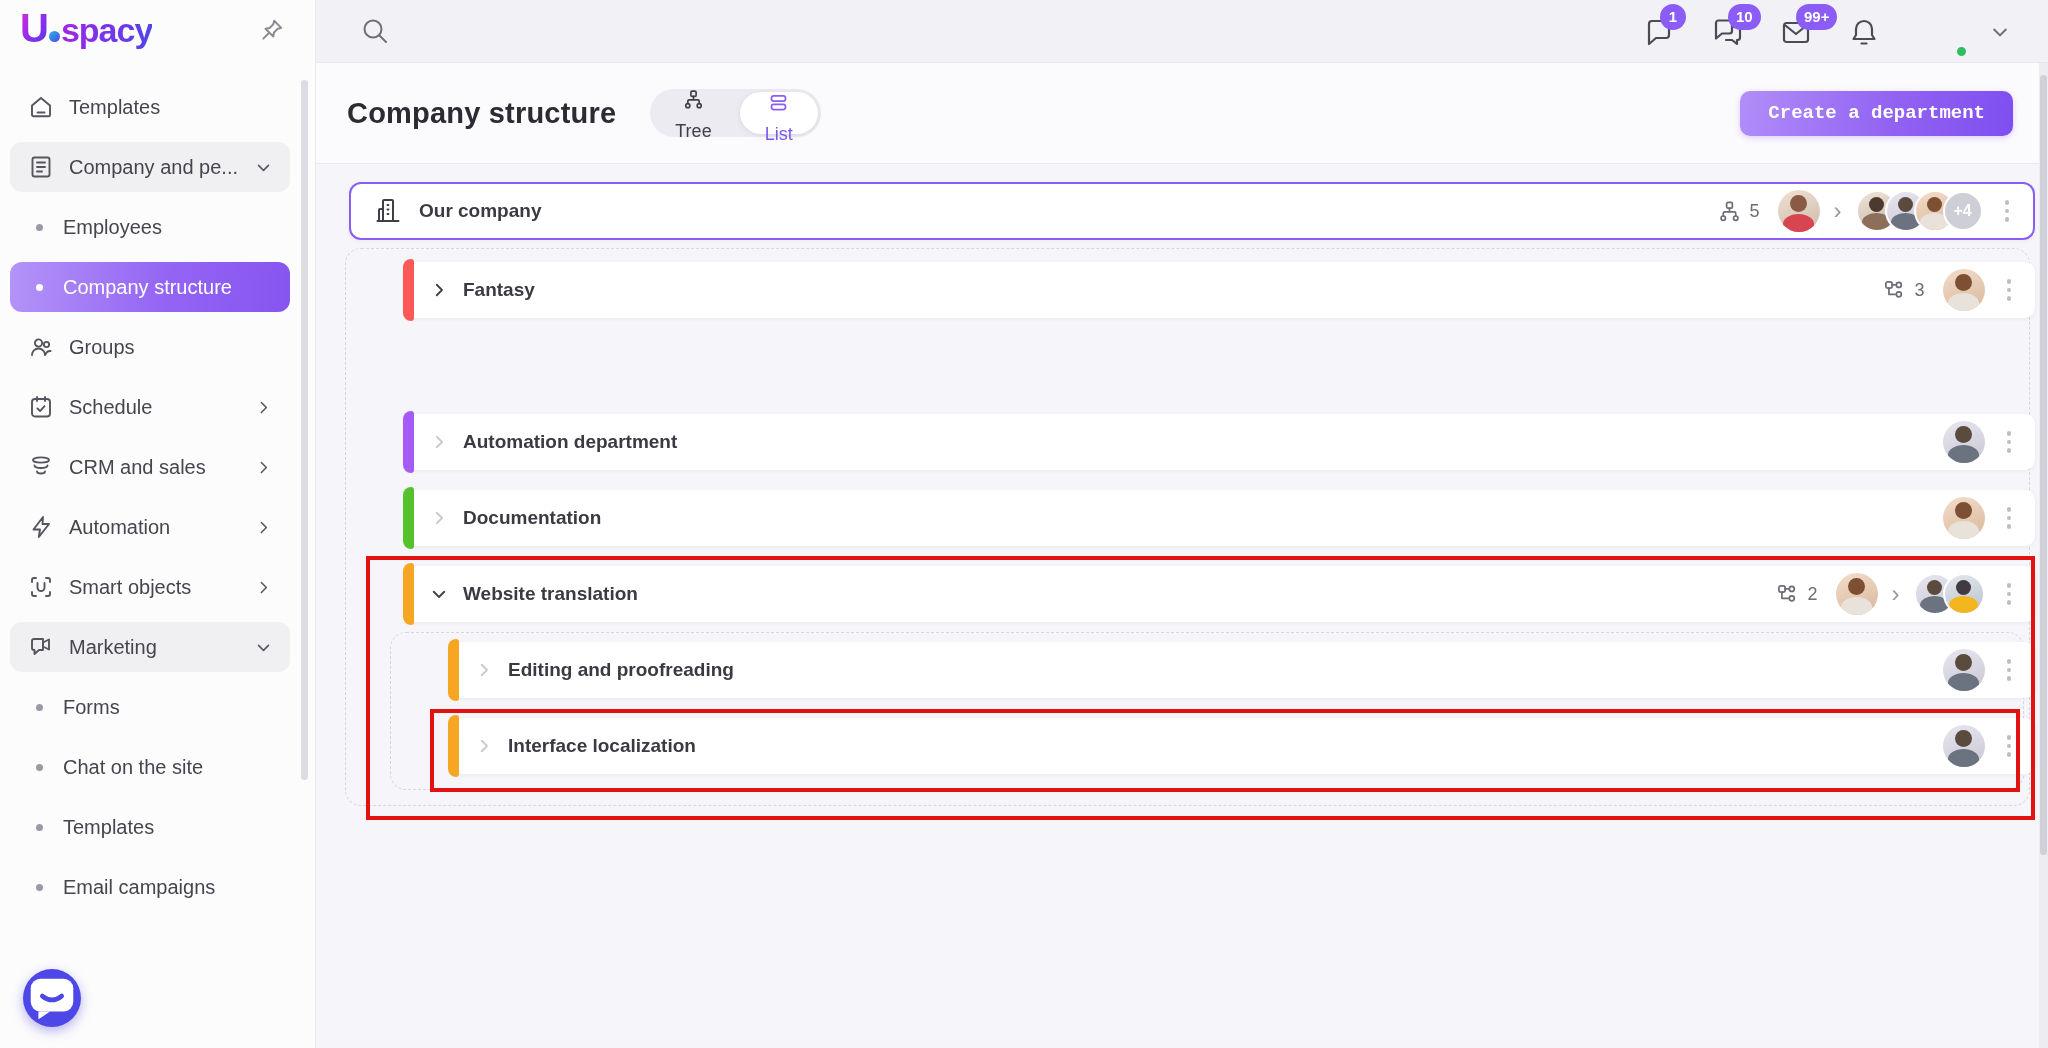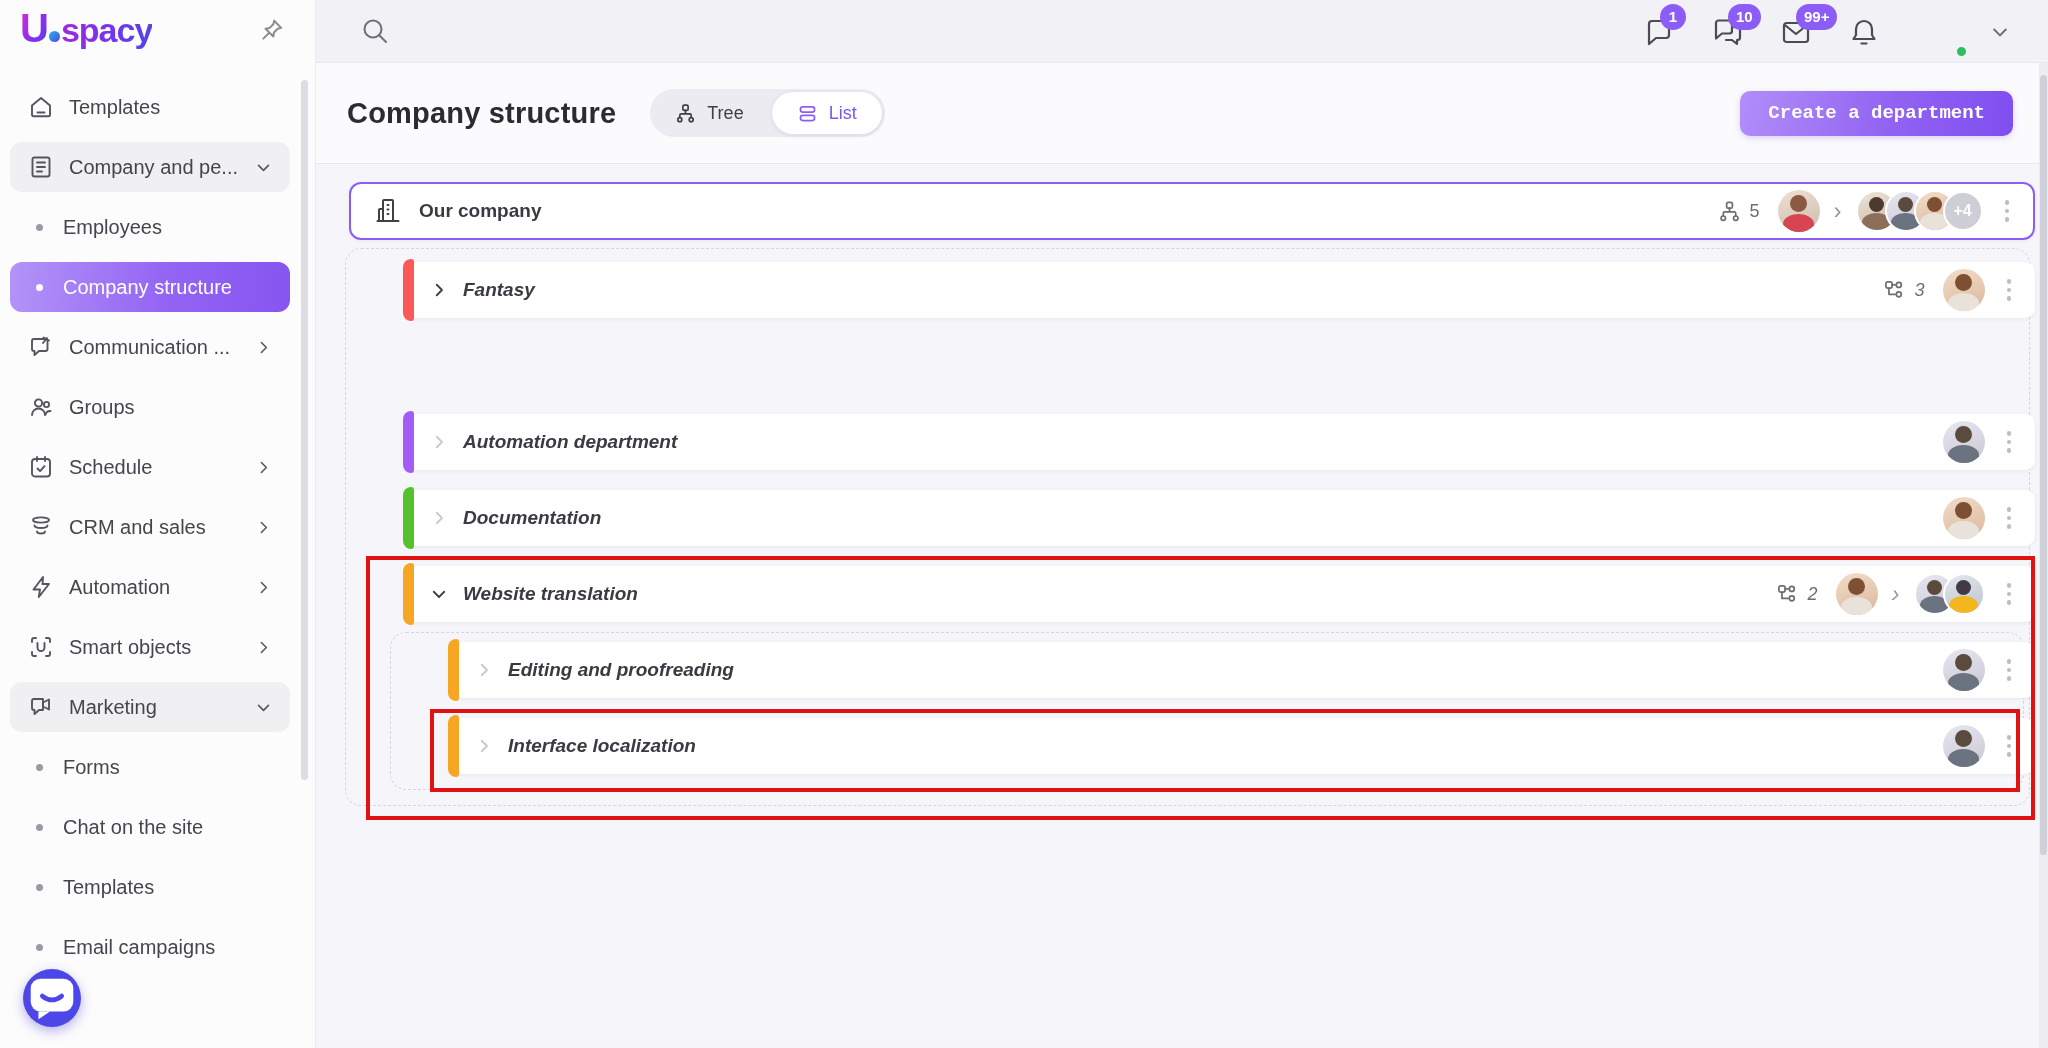--- a/index.html
+++ b/index.html
@@ -36,30 +36,30 @@
   .user-menu { display:flex; align-items:center; gap:22px; cursor:pointer; }
   .tb-avatar { position:relative; width:52px; height:52px; border-radius:50%; overflow:visible; }
   .tb-avatar .photo { width:52px; height:52px; border-radius:50%; position:relative; overflow:hidden; }
   .status-dot { position:absolute; right:-1px; bottom:-1px; width:15px; height:15px; border-radius:50%; background:#2fbe5f; border:3px solid #f2f1f5; }
   .caret { width:20px; height:20px; color:#6f6f78; }
 
   
   .page-header { position:absolute; left:316px; top:63px; right:0; height:101px; background:#fbfbfd; border-bottom:1px solid #e9e9ef; display:flex; align-items:center; z-index:3; }
   .page-title { margin-left:31px; font-size:29px; font-weight:700; color:#2b2b33; letter-spacing:.2px; }
   .view-toggle { margin-left:34px; height:48px; background:#ecebf2; border-radius:24px; display:flex; align-items:center; }
-  .seg { display:flex; align-items:center; gap:11px; padding:0 25px; height:48px; font-size:18px; color:#3f3f46; cursor:pointer; border-radius:24px; }
+  .seg { display:flex; align-items:center; gap:11px; padding:0 25px; height:48px; font-size:18px; color:#3f3f46; cursor:pointer; border-radius:24px;flex-direction:column; }
   .seg .seg-ic { width:21px; height:21px; }
   .seg.active { background:#ffffff; height:42px; margin:0 3px; border-radius:21px; color:#7b57ee; box-shadow:0 1px 5px rgba(40,40,80,.10); }
   .seg.active .seg-ic { color:#8b5cf6; }
   .create-btn { margin-left:auto; margin-right:35px; height:45px; padding:0 28px; border:none; border-radius:10px; background:linear-gradient(100deg,#b18ef9 0%,#9263f2 55%,#7f4ef0 100%); color:#fff; font-size:19px; font-weight:600; font-family:Liberation Mono, monospace; cursor:pointer; box-shadow:0 2px 6px rgba(130,80,240,.25); }
 
   
   .content { position:absolute; left:316px; top:164px; right:0; bottom:0; background:#f6f6fa; }
   .dashed-box { position:absolute; border:1.5px dashed #d6d6e2; border-radius:16px; }
-  .srow { position:absolute; height:56px; background:#ffffff; border-radius:10px; box-shadow:0 1px 4px rgba(30,30,70,.07); display:flex; align-items:center; padding:0 20px 0 26px; cursor:pointer;font-style:italic; }
+  .srow { position:absolute; height:56px; background:#ffffff; border-radius:10px; box-shadow:0 1px 4px rgba(30,30,70,.07); display:flex; align-items:center; padding:0 20px 0 26px; cursor:pointer; }
   .srow .accent { position:absolute; left:-1px; top:-3px; bottom:-3px; width:11px; border-radius:11px 4px 4px 11px; }
   .root-row { position:absolute; height:58px; background:#ffffff; border:2px solid #8b5cf6; border-radius:12px; display:flex; align-items:center; padding:0 20px 0 22px; cursor:pointer; box-shadow:0 1px 4px rgba(30,30,70,.06); }
   .row-chev { width:18px; height:18px; margin-right:15px; flex:0 0 auto; }
   .row-chev.dark { color:#3f3f46; }
   .row-chev.lite { color:#c8c8d0; }
   .row-name { font-size:19px; font-weight:600; color:#3a3a42; white-space:nowrap; }
   .row-right { margin-left:auto; display:flex; align-items:center; gap:18px; }
   .cnt { display:flex; align-items:center; gap:8px; color:#6d6d76; font-size:18px; }
   .cnt .cnt-ic { width:23px; height:23px; color:#6d6d76; }
   .group-sep { color:#9898a2; font-size:24px; line-height:1; margin:0 -4px; }
@@ -142,34 +142,20 @@
       <div class="nav-item sub">
         <span class="bullet"></span>
         <span>Employees</span>
       </div>
 
       <div class="nav-item sub selected">
         <span class="bullet"></span>
         <span>Company structure</span>
       </div>
 
-      <div class="nav-item">
-        <span class="ic">
-            <svg viewBox="0 0 26 26" fill="none" stroke="currentColor" stroke-width="1.9" stroke-linecap="round" stroke-linejoin="round">
-              <path d="M4 7a2 2 0 0 1 2-2h11.5a2 2 0 0 1 2 2v8a2 2 0 0 1-2 2H11l-4.5 4v-4H6a2 2 0 0 1-2-2z"></path>
-              <path d="M15.5 3.5 21 6.5M15 9l4-5"></path>
-            </svg>
-          </span>
-        <span>Communication ...</span>
-        <span class="chev">
-            <svg viewBox="0 0 24 24" fill="none" stroke="currentColor" stroke-width="2.2" stroke-linecap="round" stroke-linejoin="round">
-              <polyline points="9 5 16 12 9 19"></polyline>
-            </svg>
-          </span>
-      </div>
 
 
       <div class="nav-item">
         <span class="ic">
             <svg viewBox="0 0 26 26" fill="none" stroke="currentColor" stroke-width="1.9" stroke-linecap="round" stroke-linejoin="round">
               <circle cx="10.5" cy="9" r="3.6"></circle>
               <path d="M4 21a6.5 6.5 0 0 1 13 0"></path>
               <circle cx="18.5" cy="10.5" r="2.6"></circle>
               <path d="M17.5 20.5a5 5 0 0 1 5-3.5"></path>
             </svg>

